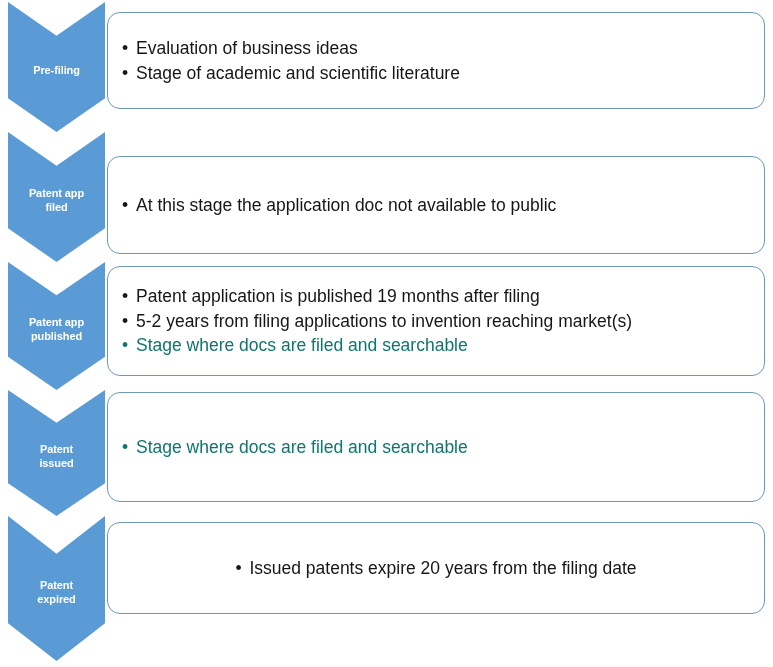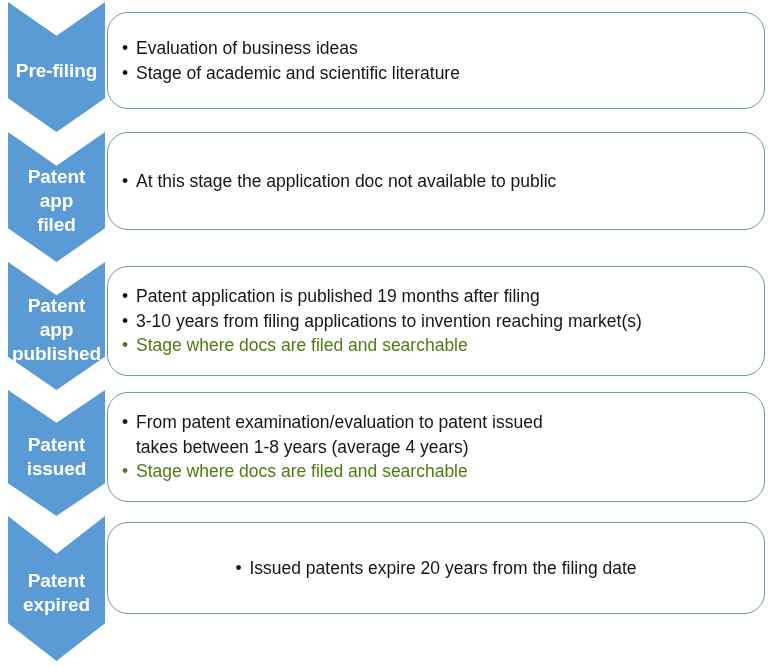--- a/index.html
+++ b/index.html
@@ -38,37 +38,37 @@
     width: 97px;
     color: #ffffff;
     background: #5B9BD5;
     -webkit-clip-path: polygon(0% 0%, 50% 26%, 100% 0%, 100% 74%, 50% 100%, 0% 74%);
     clip-path: polygon(0% 0%, 50% 26%, 100% 0%, 100% 74%, 50% 100%, 0% 74%);
     display: flex;
     align-items: center;
     justify-content: center;
   }
   .chevron-label {
-    font-size: 19px;
+    font-size: 11px;
     font-weight: bold;
     line-height: 1.25;
     text-align: center;
     white-space: pre-line;
     padding: 0 4px;
     letter-spacing: -0.1px;
     margin-top: 8px;
   }
 
   
   .card {
     position: absolute;
     left: 107px;
     background: #ffffff;
     border: 1.6px solid #6E99B3;
-    border-radius: 21px;
+    border-radius: 13px;
     box-sizing: border-box;
     display: flex;
     flex-direction: column;
     justify-content: center;
     padding: 4px 14px 4px 14px;
   }
   .bullet-list {
     margin: 0;
     padding: 0;
     list-style: none;
@@ -84,21 +84,21 @@
   .bullet::before {
     content: "\2022";
     position: absolute;
     left: 0;
     top: 0;
     font-size: 17.5px;
     line-height: 1.42;
   }
   .bullet.highlight,
   .bullet.highlight::before {
-    color: #4d7c0f;
+    color: #0f766e;
   }
 </style>
 </head>
 <body>
 
 <div class="flow">
 
   <div class="row" style="top:0px;height:132px;">
     <div class="chevron" style="top:2px;height:130px;">
       <span class="chevron-label">Pre-filing</span>
@@ -109,50 +109,48 @@
         <li class="bullet">Stage of academic and scientific literature</li>
       </ul>
     </div>
   </div>
 
   <div class="row" style="top:132px;height:130px;">
     <div class="chevron" style="top:0px;height:130px;">
       <span class="chevron-label">Patent app
 filed</span>
     </div>
-    <div class="card" style="top:0;height:98px;width:658px;">
+    <div class="card" style="top:24px;height:98px;width:658px;">
       <ul class="bullet-list">
         <li class="bullet">At this stage the application doc not available to public</li>
       </ul>
     </div>
   </div>
 
   <div class="row" style="top:262px;height:128px;">
     <div class="chevron" style="top:0px;height:128px;">
       <span class="chevron-label">Patent app
 published</span>
     </div>
     <div class="card" style="top:4px;height:110px;width:658px;">
       <ul class="bullet-list">
         <li class="bullet">Patent application is published 19 months after filing</li>
-        <li class="bullet">3-10 years from filing applications to invention reaching market(s)</li>
+        <li class="bullet">5-2 years from filing applications to invention reaching market(s)</li>
         <li class="bullet highlight">Stage where docs are filed and searchable</li>
       </ul>
     </div>
   </div>
 
   <div class="row" style="top:390px;height:126px;">
     <div class="chevron" style="top:0px;height:126px;">
       <span class="chevron-label">Patent
 issued</span>
     </div>
     <div class="card" style="top:2px;height:110px;width:658px;">
       <ul class="bullet-list">
-        <li class="bullet">From patent examination/evaluation to patent issued
-takes between 1-8 years (average 4 years)</li>
         <li class="bullet highlight">Stage where docs are filed and searchable</li>
       </ul>
     </div>
   </div>
 
   <div class="row" style="top:516px;height:145px;">
     <div class="chevron" style="top:0px;height:145px;">
       <span class="chevron-label">Patent
 expired</span>
     </div>

